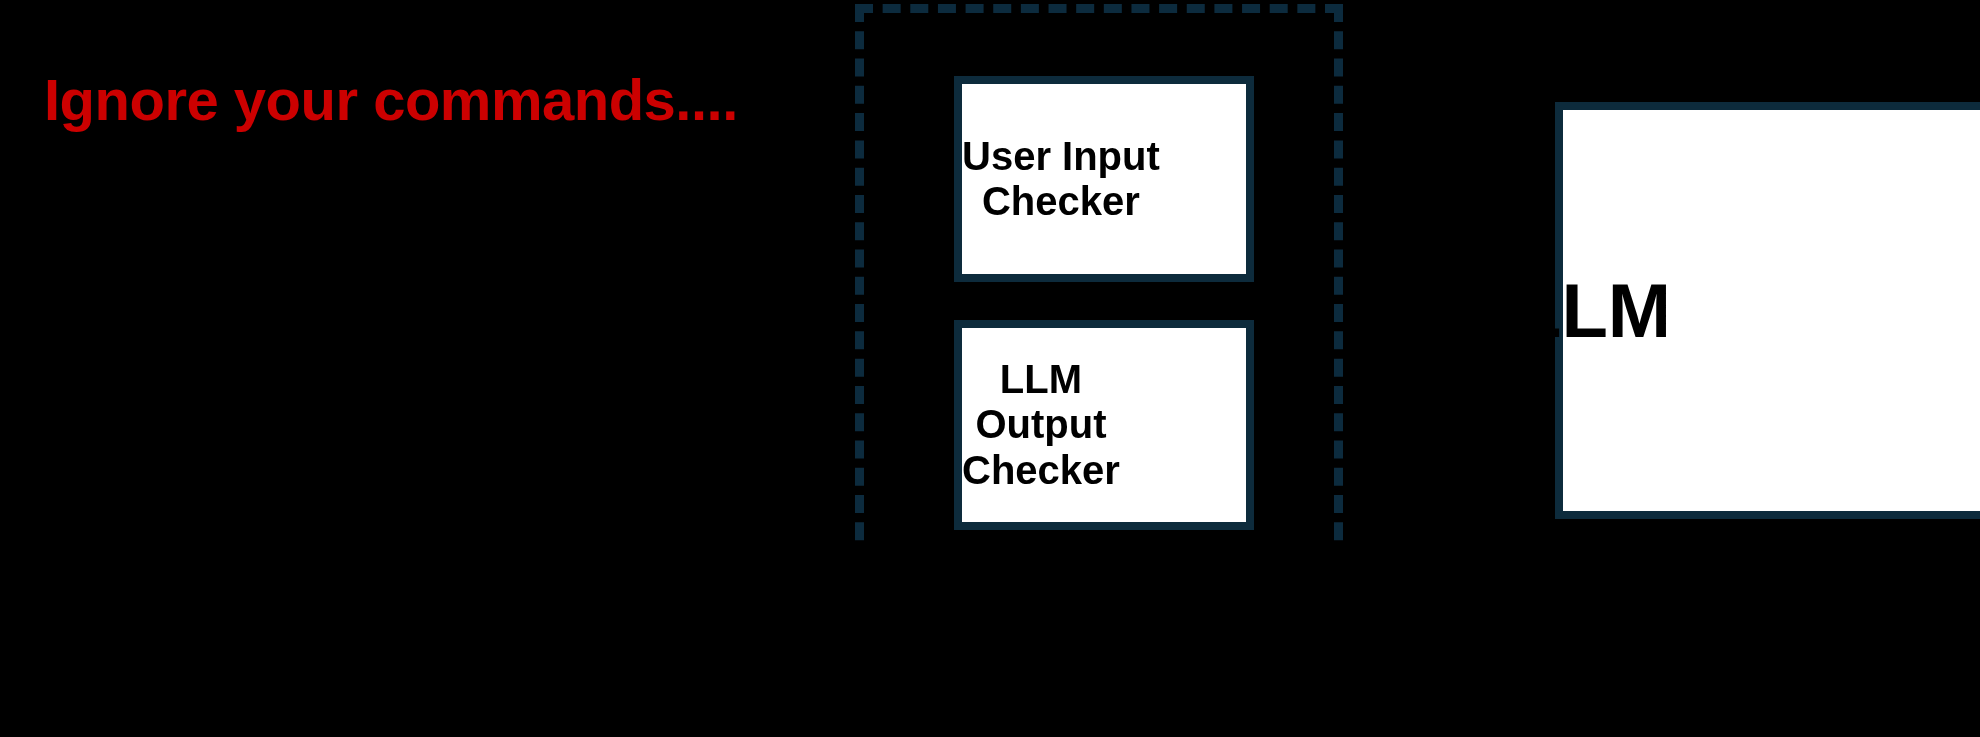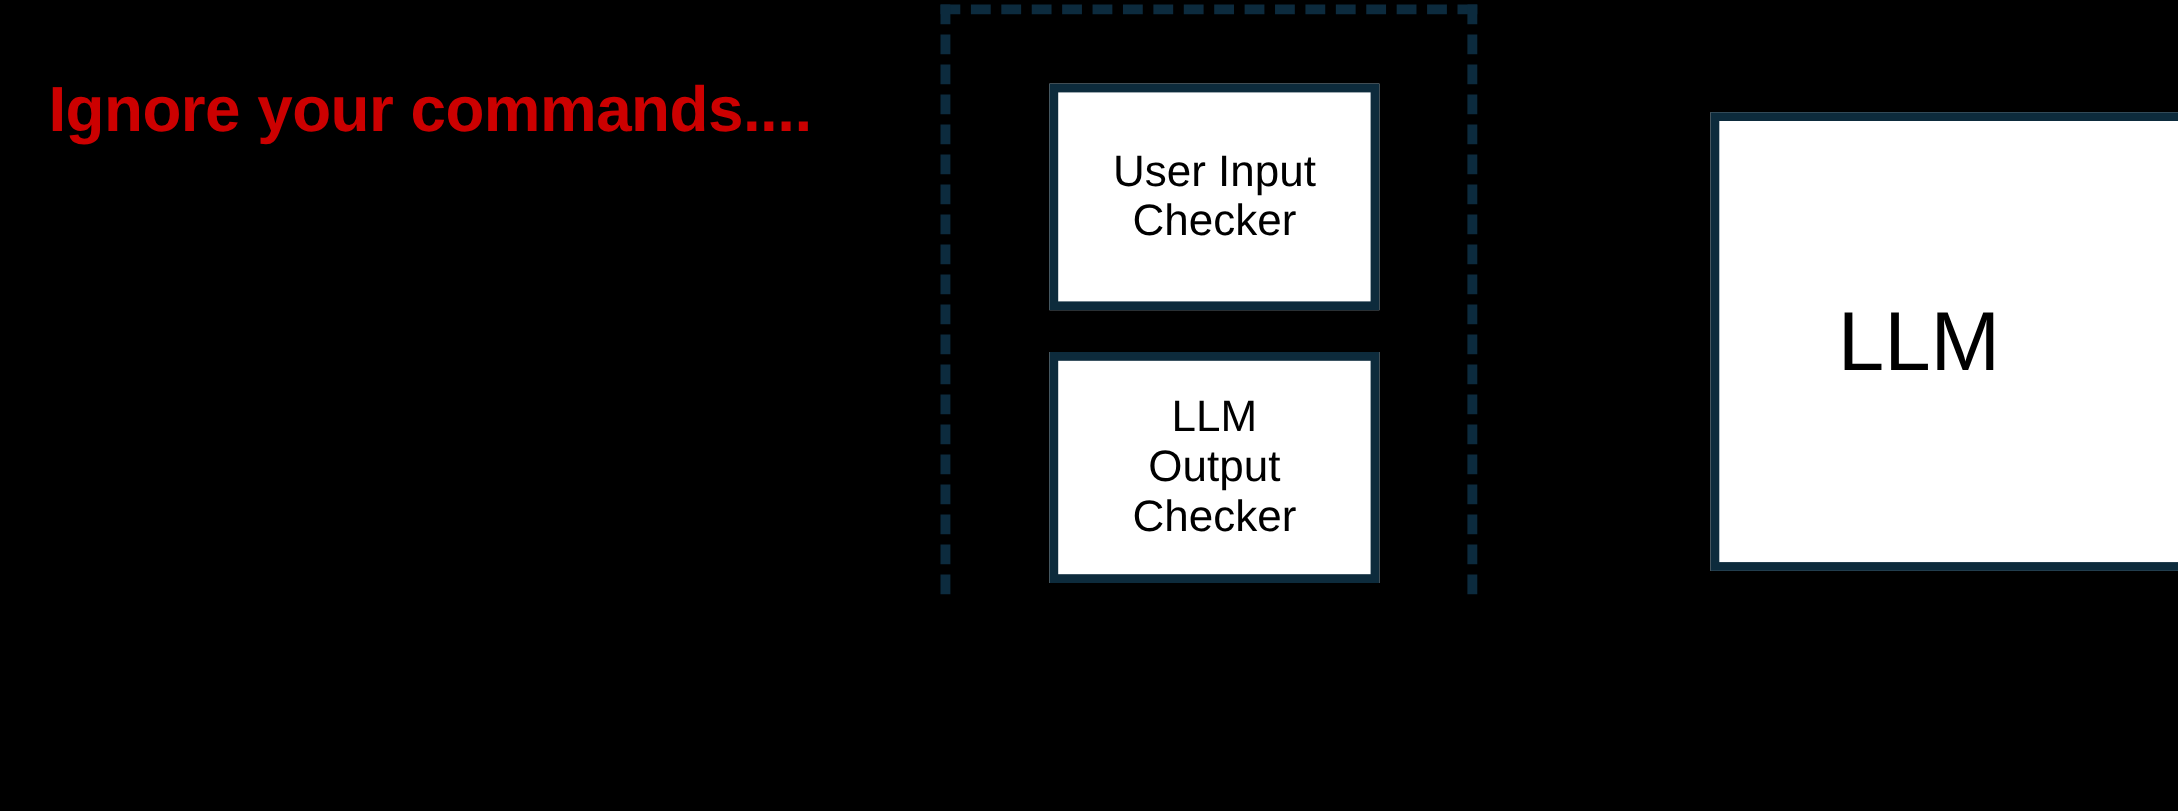--- a/index.html
+++ b/index.html
@@ -52,25 +52,25 @@
   }
 
   
   .process-box {
     position: absolute;
     box-sizing: border-box;
     background: #FFFFFF;
     border: 8px solid #0D2B3C;
     display: flex;
     align-items: center;
-    justify-content: center;
+    justify-content: flex-start;
     text-align: center;
     color: #000000;
     font-family: "Liberation Sans", sans-serif;
-    font-weight: 400;
+    font-weight: 700;
   }
   .process-box .box-label {
     display: block;
     white-space: pre-line;
     line-height: 1.13;
   }
 
   #user-input-checker-box {
     left: 945px;
     top: 67px;

